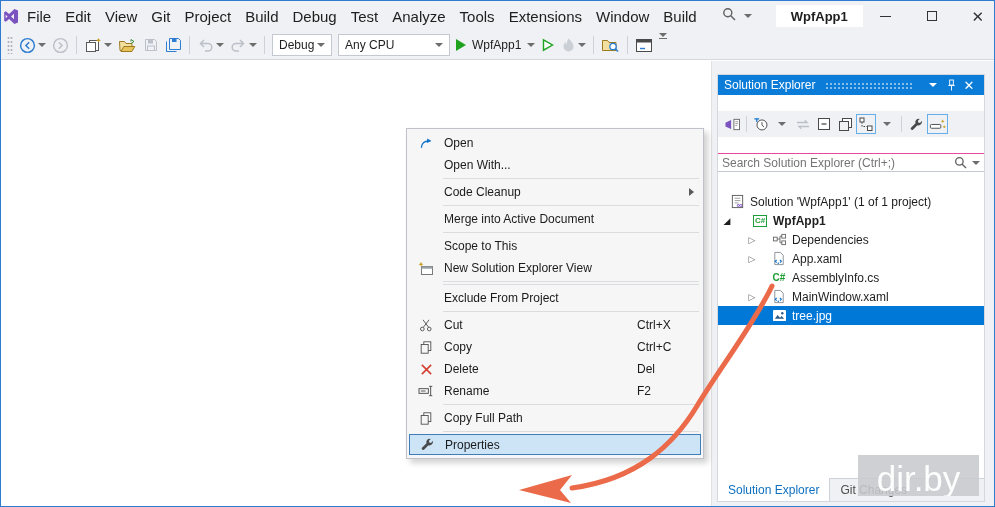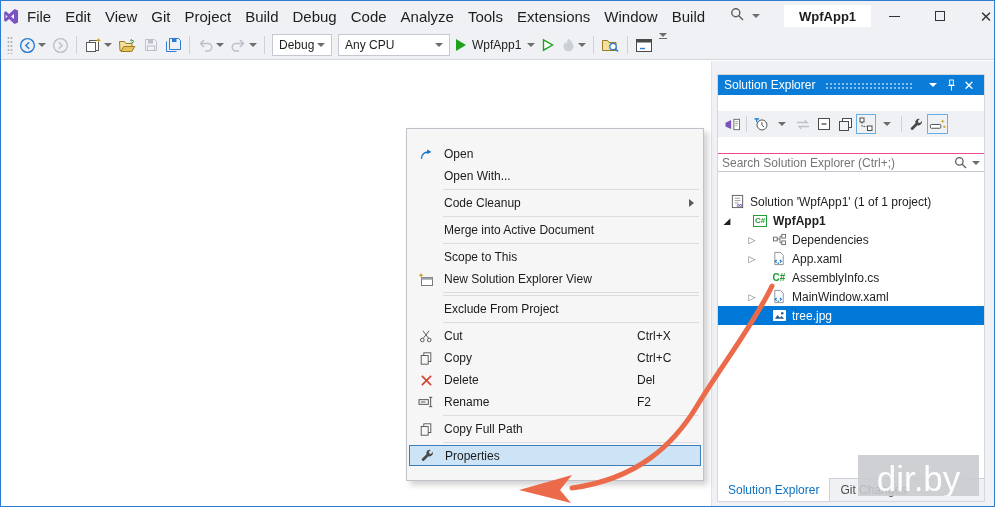--- a/index.html
+++ b/index.html
@@ -79,21 +79,21 @@
   .trow .bold { font-weight:700; }
   .cs-badge { color:#1E9E34; font-size:10px; font-weight:700; letter-spacing:0; }
   .csproj-badge { border:1px solid #1E9E34; color:#1E9E34; font-size:8px; font-weight:700;
     padding:1px 1px; line-height:1; }
   .tabbar { height:23px; background:#EFF1F4; border-top:1px solid #CDD1D8; display:flex; flex:0 0 auto; }
   .tab { padding:0 10px; font-size:12px; color:#4b4b4b; display:flex; align-items:center; }
   .tab.active { background:#fff; color:#0E70C0; border-right:1px solid #CDD1D8; margin-top:-1px; }
 
   
   .ctx { position:absolute; left:406px; top:128px; width:298px; background:#F6F6F7;
-    border:1px solid #BFC2C9; box-shadow:4px 4px 6px rgba(0,0,0,.18); padding:14px 0; z-index:20; }
+    border:1px solid #BFC2C9; box-shadow:4px 4px 6px rgba(0,0,0,.18); padding:3px 0; z-index:20; }
   .mi { height:22px; display:flex; align-items:center; padding-left:8px; font-size:12px; color:#1b1b1b; }
   .mi .ic { width:22px; height:16px; display:flex; align-items:center; justify-content:center; margin-right:7px; flex:0 0 auto; }
   .mi .lbl { flex:1; }
   .mi .sc { width:66px; }
   .mi .sub { width:0; height:0; border-top:4px solid transparent; border-bottom:4px solid transparent;
     border-left:5px solid #5a5a5a; margin-right:9px; }
   .msep { height:1px; background:#DADCE0; margin:2px 4px 2px 36px; }
   .mi.hl { background:#CDE4F7; border:1px solid #3E7DB8; margin:0 2px; height:21px; padding-left:6px; }
 
   
@@ -112,21 +112,21 @@
         <path fill="#7B53C1" d="M17 2.5l4.5 1.8v15.4L17 21.5l-6.8-6.2-4.1 3.2-2.1-1V6.5l2.1-1 4.1 3.2L17 2.5zm-.6 5.9L12.7 12l3.7 3.6V8.4zM5.9 9.7v4.6L8.3 12 5.9 9.7z"></path>
       </svg>
   </div>
   <div class="mb-item">File</div>
   <div class="mb-item">Edit</div>
   <div class="mb-item">View</div>
   <div class="mb-item">Git</div>
   <div class="mb-item">Project</div>
   <div class="mb-item">Build</div>
   <div class="mb-item">Debug</div>
-  <div class="mb-item">Code</div>
+  <div class="mb-item">Test</div>
   <div class="mb-item">Analyze</div>
   <div class="mb-item">Tools</div>
   <div class="mb-item">Extensions</div>
   <div class="mb-item">Window</div>
   <div class="mb-item">Build</div>
   <div class="tb-vsep"></div>
   <div class="title-search">
     <span>
       <svg width="14" height="14" viewBox="0 0 14 14">
           <circle cx="5.8" cy="5.8" r="4" fill="none" stroke="#5f5f5f" stroke-width="1.4"></circle>

